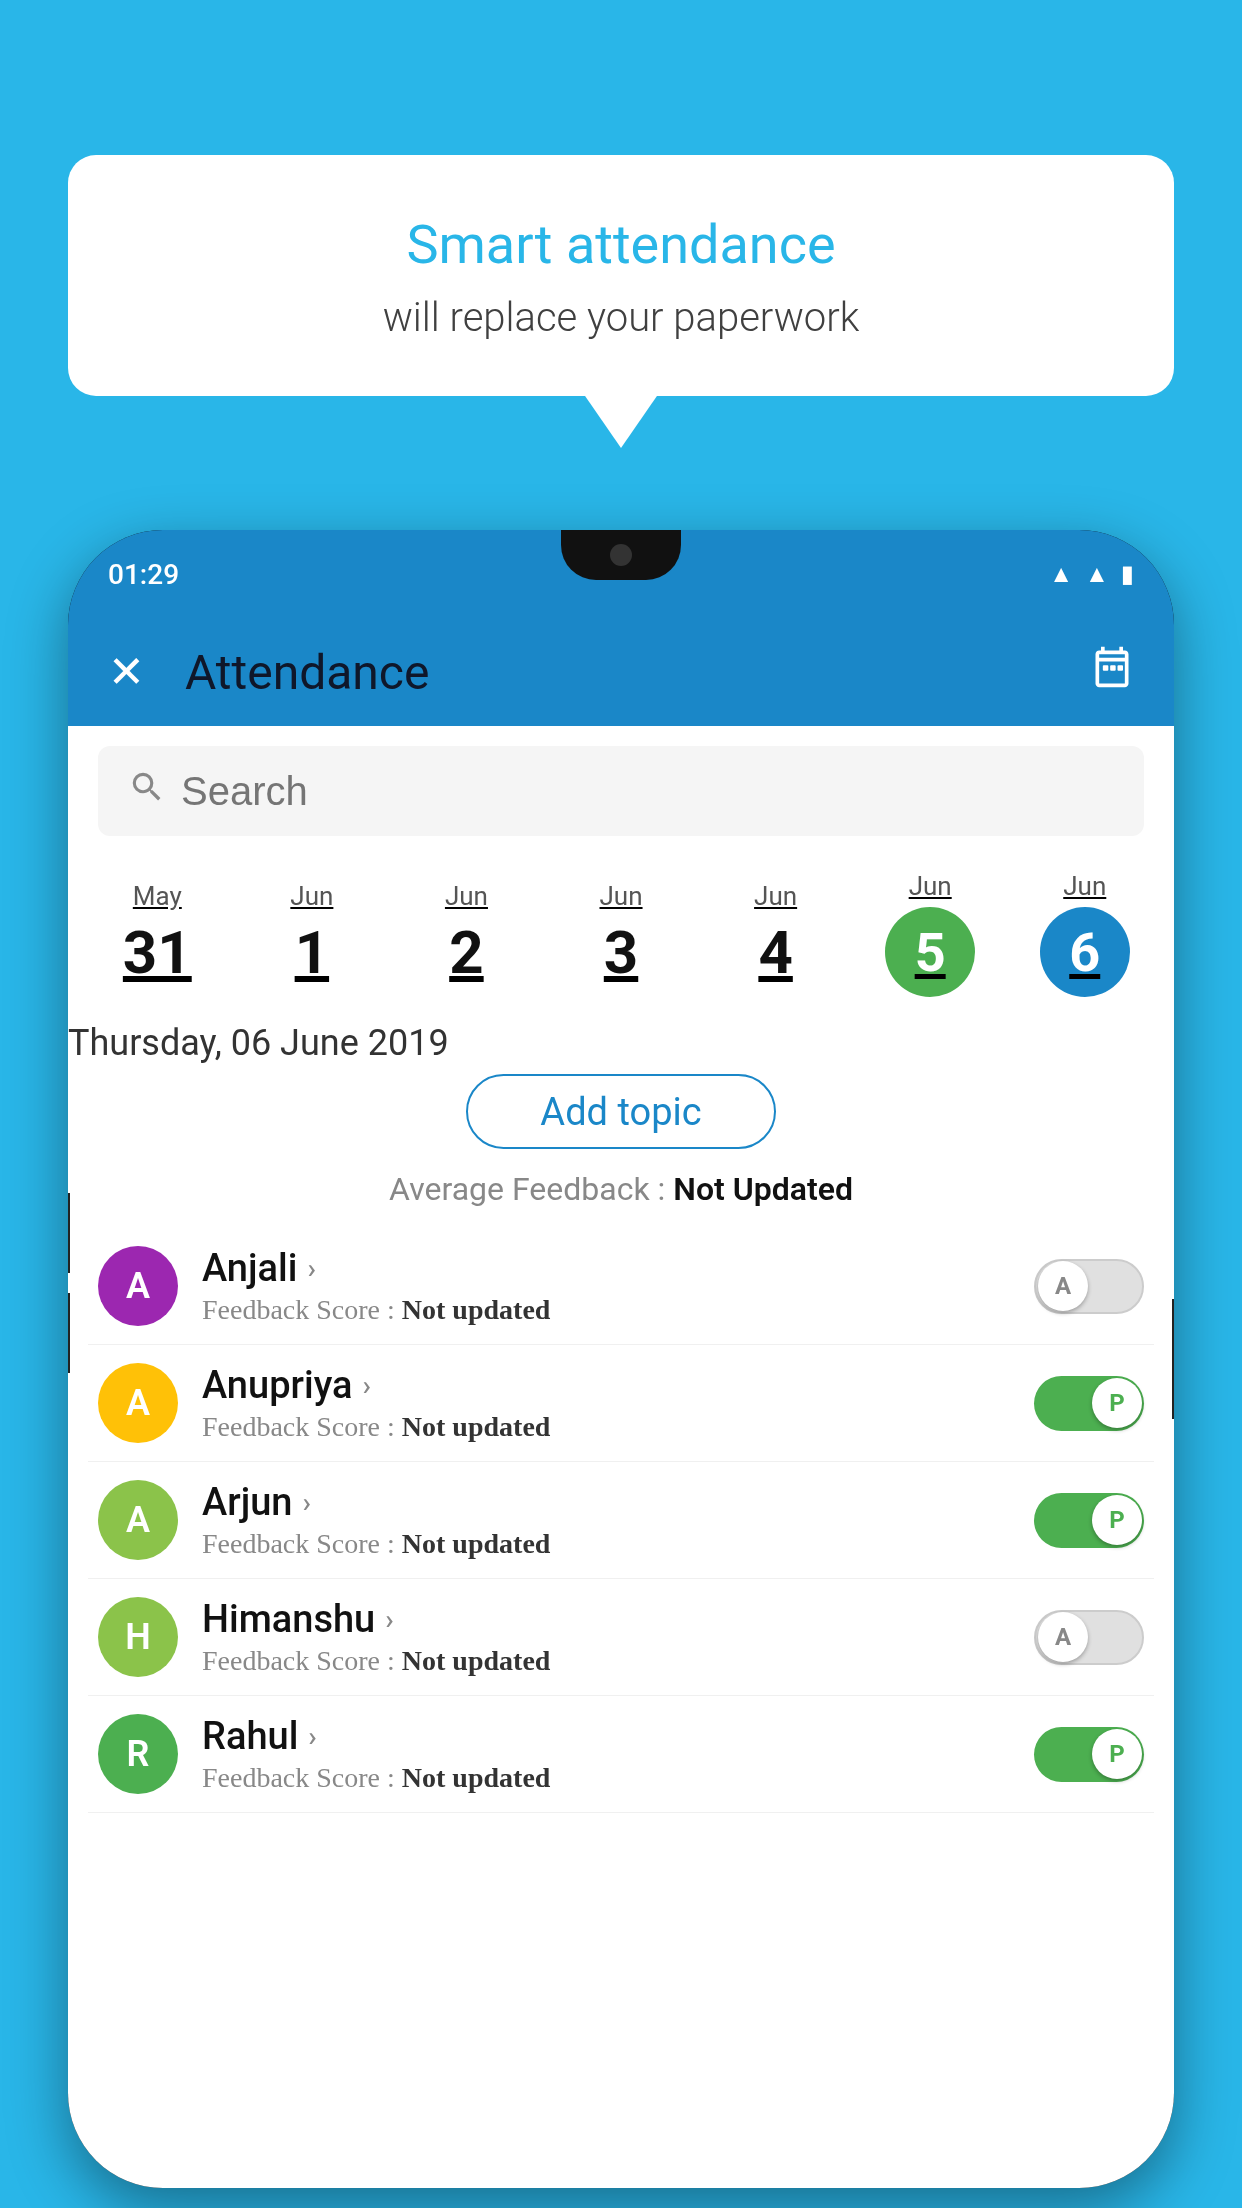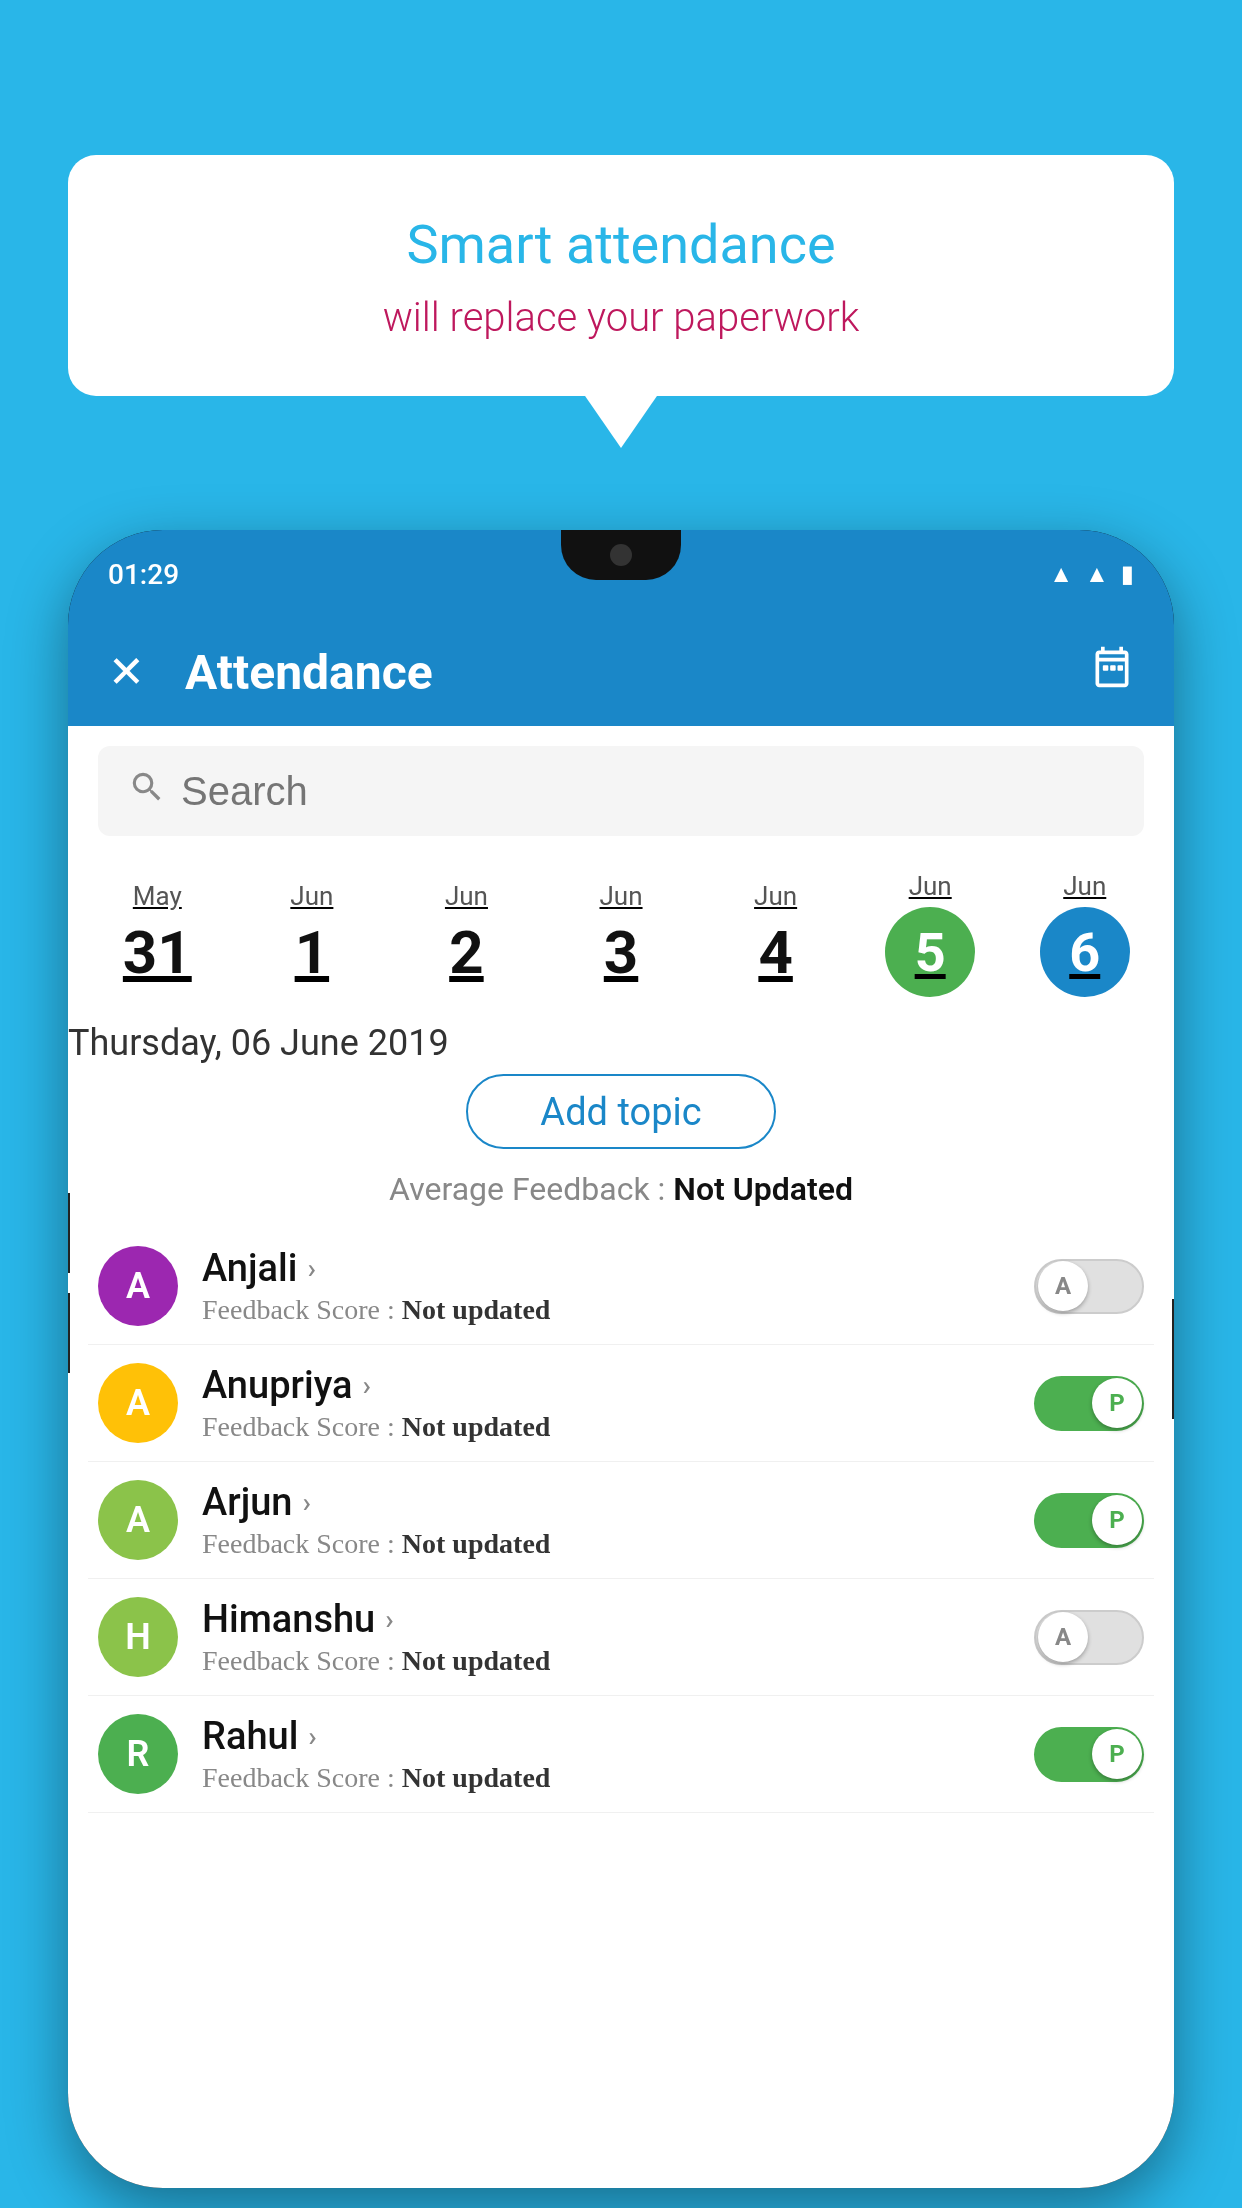--- a/index.html
+++ b/index.html
@@ -45,21 +45,21 @@
     .bubble-title {
       font-size: 54px;
       font-weight: 400;
       color: #29B6E8;
       line-height: 1.1;
       margin-bottom: 20px;
     }
 
     .bubble-subtitle {
       font-size: 40px;
-      color: #be185d;
+      color: #404040;
       font-weight: 300;
     }
 
     
     .phone-frame {
       position: absolute;
       top: 530px;
       left: 68px;
       right: 68px;
       bottom: 20px;
@@ -131,23 +131,23 @@
 
     .header-close {
       color: white;
       font-size: 44px;
       font-weight: 300;
       margin-right: 40px;
       cursor: pointer;
     }
 
     .header-title {
-      color: #ffffff;
+      color: #0f172a;
       font-size: 48px;
-      font-weight: 700;
+      font-weight: 400;
       flex: 1;
     }
 
     .header-calendar {
       color: white;
       font-size: 40px;
     }
 
     
     .phone-screen {

